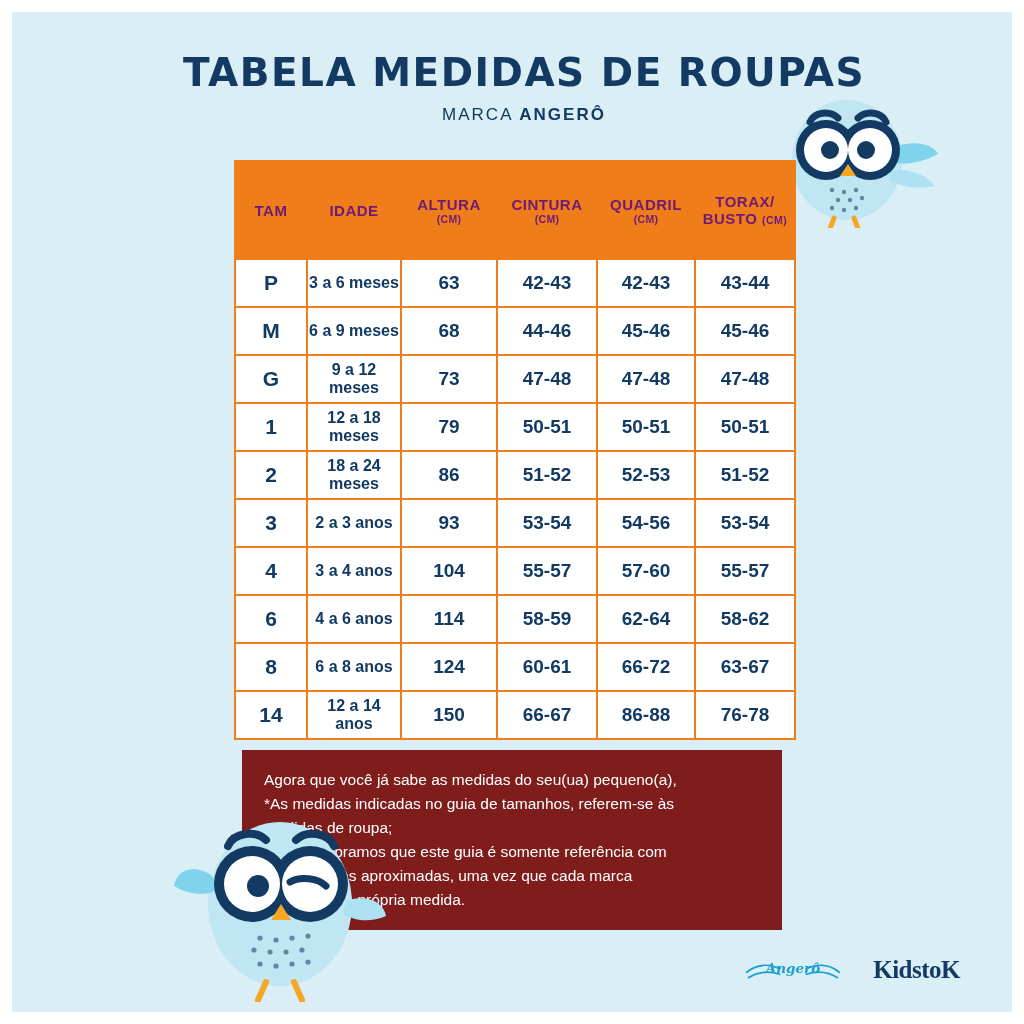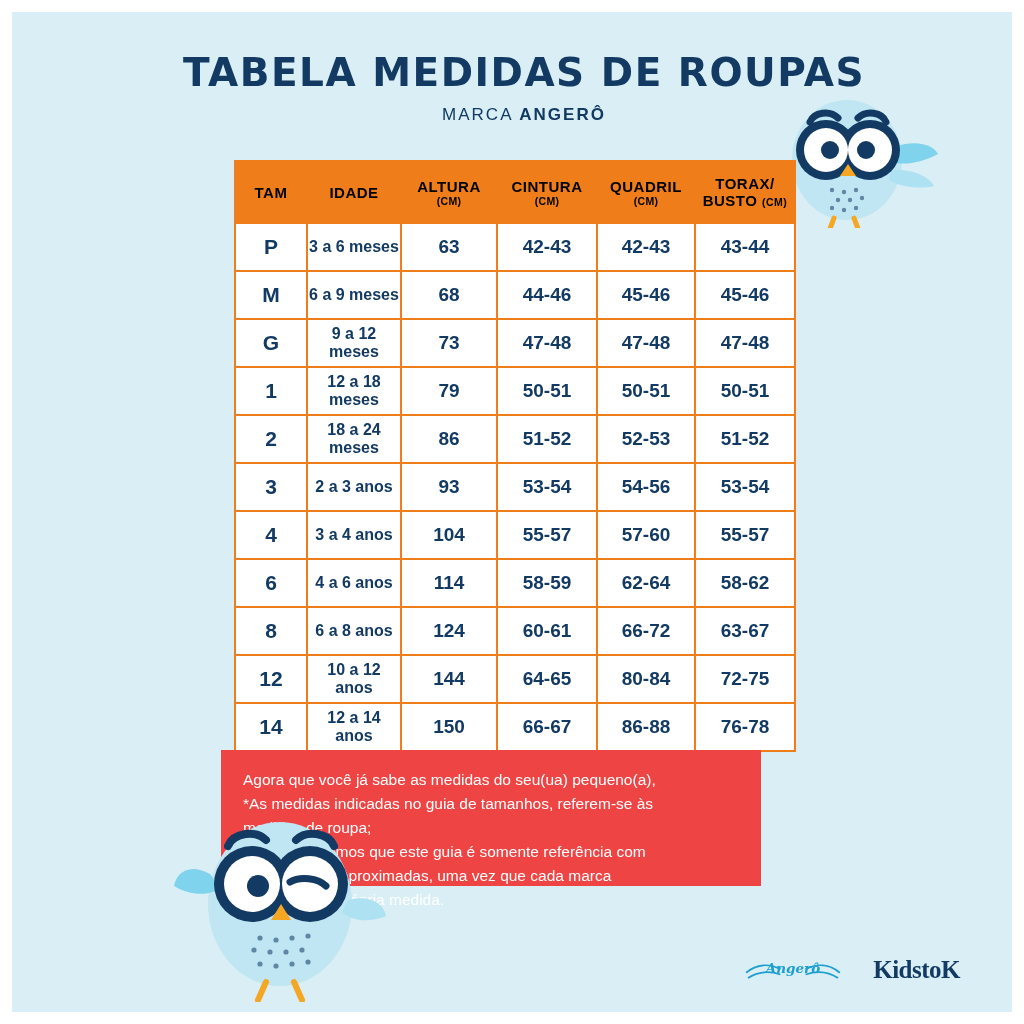--- a/index.html
+++ b/index.html
@@ -69,26 +69,26 @@
   table.size-table th,
   table.size-table td {
     border: 2px solid #ef7d1a;
     background: #ffffff;
     text-align: center;
     vertical-align: middle;
     color: #123a63;
   }
   table.size-table thead th {
     background: #ef7d1a;
-    color: #000000;
+    color: #701a75;
     font-size: 15px;
     font-weight: bold;
     letter-spacing: 0.5px;
     height: 56px;
-    padding: 2px 2px;
+    padding: 20px 2px;
     text-transform: uppercase;
     border-color: #ef7d1a;
   }
   table.size-table thead th .unit {
     display: block;
     font-size: 10.5px;
     font-weight: bold;
     letter-spacing: 0.3px;
   }
   table.size-table thead th .inline-unit {
@@ -114,24 +114,24 @@
   col.c-idade { width: 94px; }
   col.c-alt { width: 96px; }
   col.c-cin { width: 100px; }
   col.c-qua { width: 98px; }
   col.c-tor { width: 100px; }
 
   
   .note-box {
     position: absolute;
     top: 738px;
-    left: 209px;
+    left: 230px;
     width: 540px;
-    height: 136px;
-    background: #ef4444;
+    height: 180px;
+    background: #7f1d1d;
     color: #ffffff;
     padding: 18px 22px;
     box-sizing: border-box;
     font-size: 15.5px;
     line-height: 1.55;
   }
   .note-box p {
     margin: 0;
   }
   .note-box p.indent {
@@ -322,28 +322,20 @@
           <td class="val">62-64</td>
           <td class="val">58-62</td>
         </tr>
         <tr>
           <td class="tam">8</td>
           <td class="idade">6 a 8 anos</td>
           <td class="val">124</td>
           <td class="val">60-61</td>
           <td class="val">66-72</td>
           <td class="val">63-67</td>
-        </tr>
-        <tr>
-          <td class="tam">12</td>
-          <td class="idade">10 a 12 anos</td>
-          <td class="val">144</td>
-          <td class="val">64-65</td>
-          <td class="val">80-84</td>
-          <td class="val">72-75</td>
         </tr>
         <tr>
           <td class="tam">14</td>
           <td class="idade">12 a 14 anos</td>
           <td class="val">150</td>
           <td class="val">66-67</td>
           <td class="val">86-88</td>
           <td class="val">76-78</td>
         </tr>
       </tbody>

